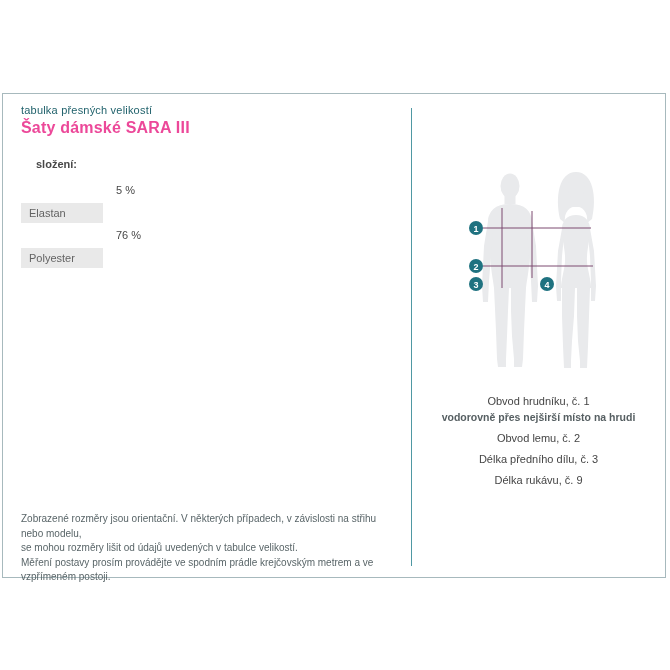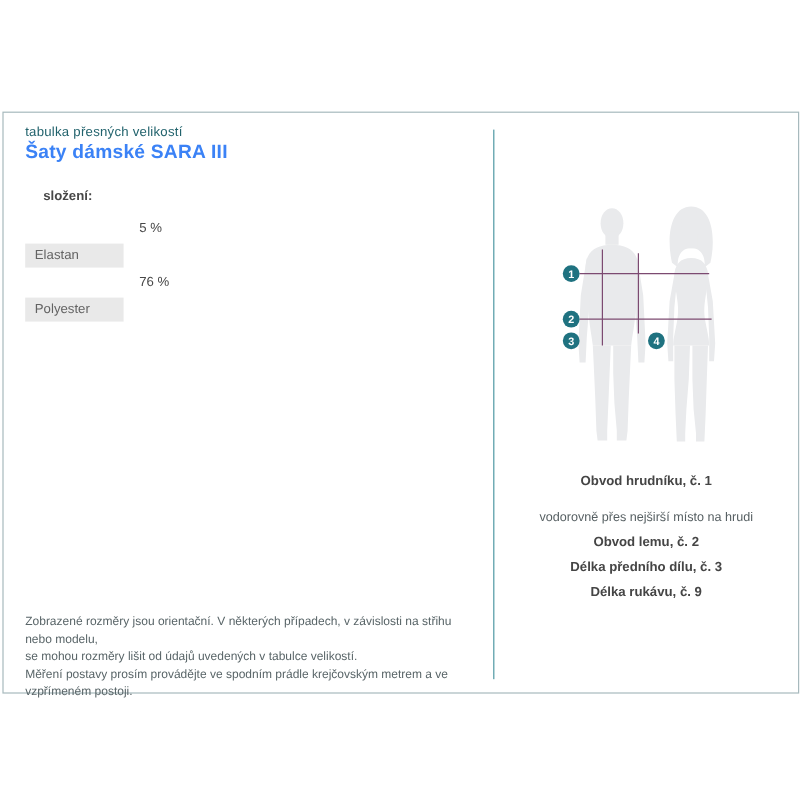--- a/index.html
+++ b/index.html
@@ -13,21 +13,21 @@
     border:1px solid #a7b9bd;background:#ffffff;
   }
   
   .left-panel{position:absolute;left:0;top:0;width:406px;height:100%;}
   .eyebrow{
     position:absolute;left:18px;top:10px;
     font-size:11px;font-weight:normal;color:#21626c;letter-spacing:.2px;
   }
   .product-title{
     position:absolute;left:18px;top:25px;
-    font-size:16px;font-weight:bold;color:#3b82f6;letter-spacing:.2px;
+    font-size:16px;font-weight:bold;color:#ec4899;letter-spacing:.2px;
   }
   .composition-heading{
     position:absolute;left:33px;top:64px;
     font-size:11px;font-weight:bold;color:#474747;
   }
   .comp-table{position:absolute;left:18px;top:86px;width:220px;}
   .comp-row{display:flex;margin-bottom:2px;}
   .comp-cell-label{
     box-sizing:border-box;width:82px;background:#e9e9e9;
     padding:4px 6px 4px 8px;font-size:11px;color:#636363;margin-top:23px;
@@ -48,22 +48,22 @@
   .right-panel{position:absolute;left:409px;top:0;width:253px;height:100%;}
   .intro{
     position:absolute;left:0;top:18px;width:253px;text-align:center;
     font-size:10.5px;line-height:15px;color:#565f62;
   }
   .figure-wrap{position:absolute;left:29px;top:67px;width:210px;height:225px;}
   .measurements{
     position:absolute;left:0;top:294px;width:253px;text-align:center;color:#454545;
   }
   .m-entry{margin-bottom:6px;}
-  .m-label{font-size:11px;font-weight:bold;line-height:15px;margin-top:6px;}
-  .m-note{font-size:10.5px;color:#565f62;line-height:15px;margin-top:15px;}
+  .m-label{font-size:11px;font-weight:normal;line-height:15px;margin-top:6px;}
+  .m-note{font-size:10.5px;color:#565f62;line-height:15px;margin-top:1px;font-weight:bold;}
   .m-note:empty{display:none;margin:0;}
 </style>
 </head>
 <body>
 
 <div class="frame">
 
   <div class="left-panel">
     <div class="eyebrow">tabulka přesných velikostí</div>
     <div class="product-title">Šaty dámské SARA III</div>

